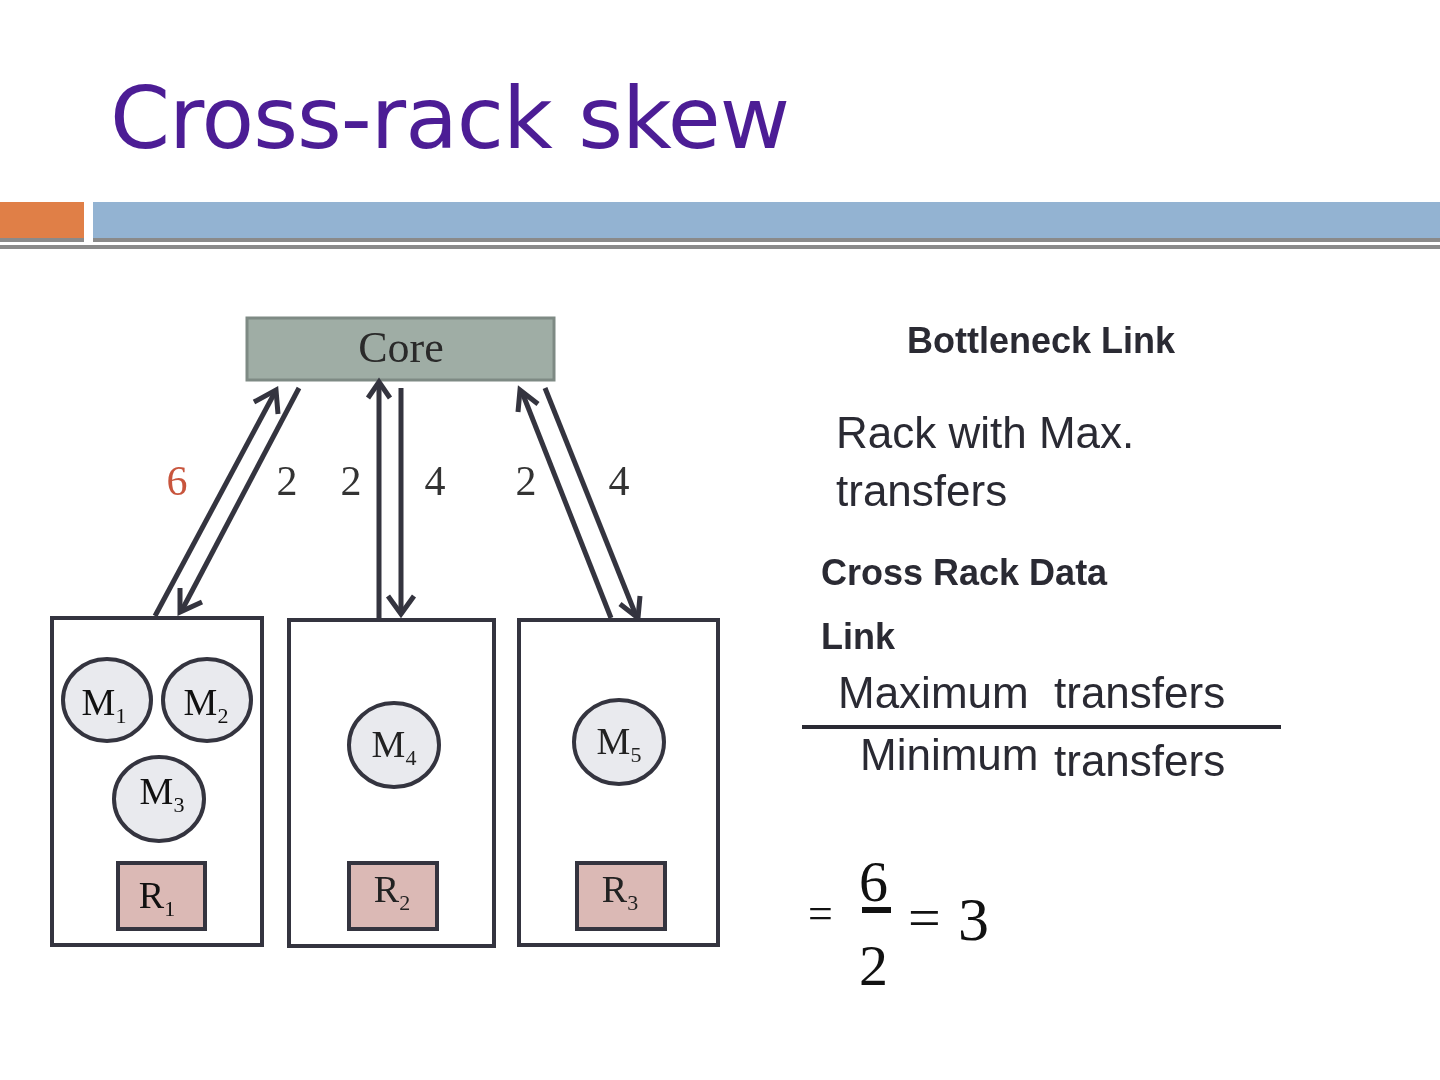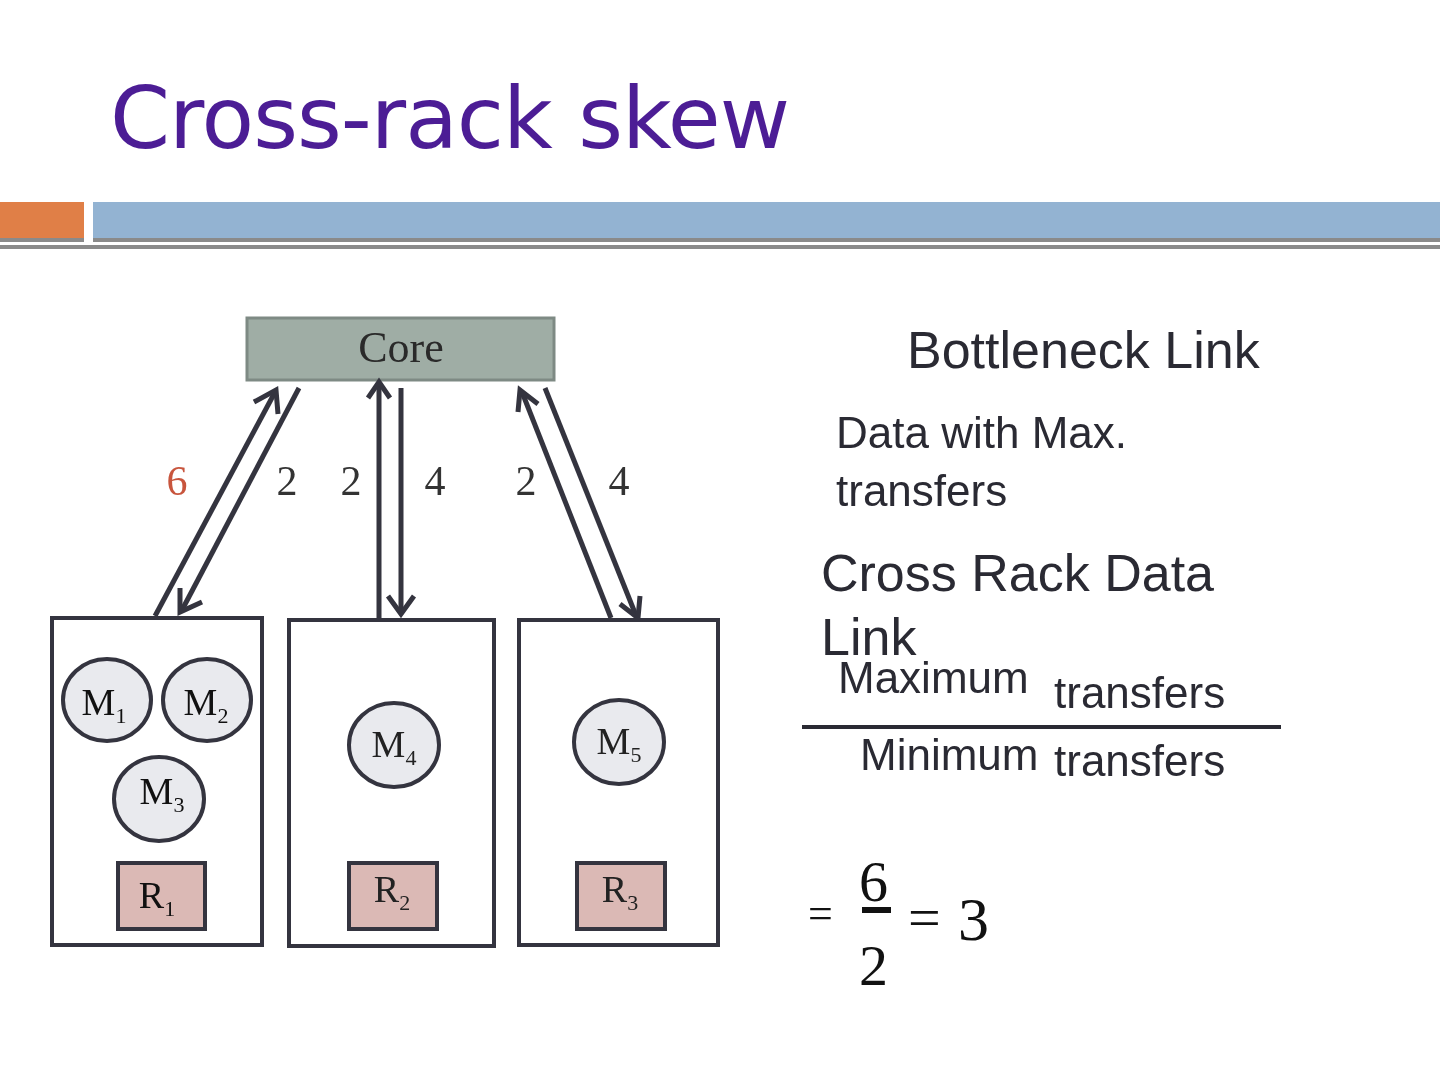--- a/index.html
+++ b/index.html
@@ -8,21 +8,21 @@
       position: absolute; left: 110px; top: 68px;
       font-family: "DejaVu Sans", sans-serif; font-size: 86px; color: #4c1d95;
       letter-spacing: -1px; white-space: nowrap;
     }
     .bar-orange { position: absolute; left: 0; top: 202px; width: 84px; height: 36px; background: #e07f47; border-bottom: 4px solid #8a8a8a; }
     .bar-blue { position: absolute; left: 93px; top: 202px; width: 1347px; height: 36px; background: #93b3d2; border-bottom: 4px solid #8a8a8a; }
     .rule { position: absolute; left: 0; top: 245px; width: 1440px; height: 4px; background: #8a8a8a; }
     svg.diagram { position: absolute; left: 0; top: 0; }
     .serif { font-family: "Liberation Serif", serif; }
     .right { position: absolute; font-family: "Liberation Sans", sans-serif; color: #2a2a33; }
-    .h-bold { font-weight: normal; font-size: 52px; }
+    .h-bold { font-weight: bold; font-size: 36px; }
     .body-text { font-size: 44px; line-height: 58px; }
     .eq { position: absolute; font-family: "Liberation Serif", serif; color: #111; }
   </style>
 </head>
 <body>
 
 <div class="title">Cross-rack skew</div>
 <div class="bar-orange"></div>
 <div class="bar-blue"></div>
 <div class="rule"></div>
@@ -109,27 +109,27 @@
       <rect x="577" y="863" width="88" height="66" fill="#dbb9b5" stroke="#34343f" stroke-width="4"></rect>
       <text class="serif" x="620" y="902" font-size="38" text-anchor="middle" fill="#222"><tspan>R</tspan><tspan font-size="22" dy="8">3</tspan></text>
     </g>
   </g>
 
   <line x1="802" y1="727" x2="1281" y2="727" stroke="#2a2a33" stroke-width="4"></line>
   <line x1="862" y1="910" x2="891" y2="910" stroke="#111" stroke-width="6"></line>
 </svg>
 
 <div class="right h-bold" style="left:907px; top:320px;">Bottleneck Link</div>
-<div class="right body-text" style="left:836px; top:404px;">Data with Max.</div>
+<div class="right body-text" style="left:836px; top:404px;">Rack with Max.</div>
 <div class="right body-text" style="left:836px; top:462px;">transfers</div>
 
 <div class="right h-bold" style="left:821px; top:548px; line-height:50px;">Cross Rack Data</div>
 <div class="right h-bold" style="left:821px; top:612px; line-height:50px;">Link</div>
 
-<div class="right" style="left:838px; top:653px; font-size:44px;">Maximum</div>
+<div class="right" style="left:838px; top:668px; font-size:44px;">Maximum</div>
 <div class="right" style="left:1054px; top:668px; font-size:44px;">transfers</div>
 <div class="right" style="left:848px; top:730px; font-size:44px;margin-left:12px;">Minimum</div>
 <div class="right" style="left:1054px; top:736px; font-size:44px;">transfers</div>
 
 <div class="eq" style="left:808px; top:888px; font-size:44px;">=</div>
 <div class="eq" style="left:859px; top:848px; font-size:58px;">6</div>
 <div class="eq" style="left:859px; top:932px; font-size:58px;">2</div>
 <div class="eq" style="left:908px; top:884px; font-size:58px;">=</div>
 <div class="eq" style="left:958px; top:884px; font-size:62px;">3</div>
 

